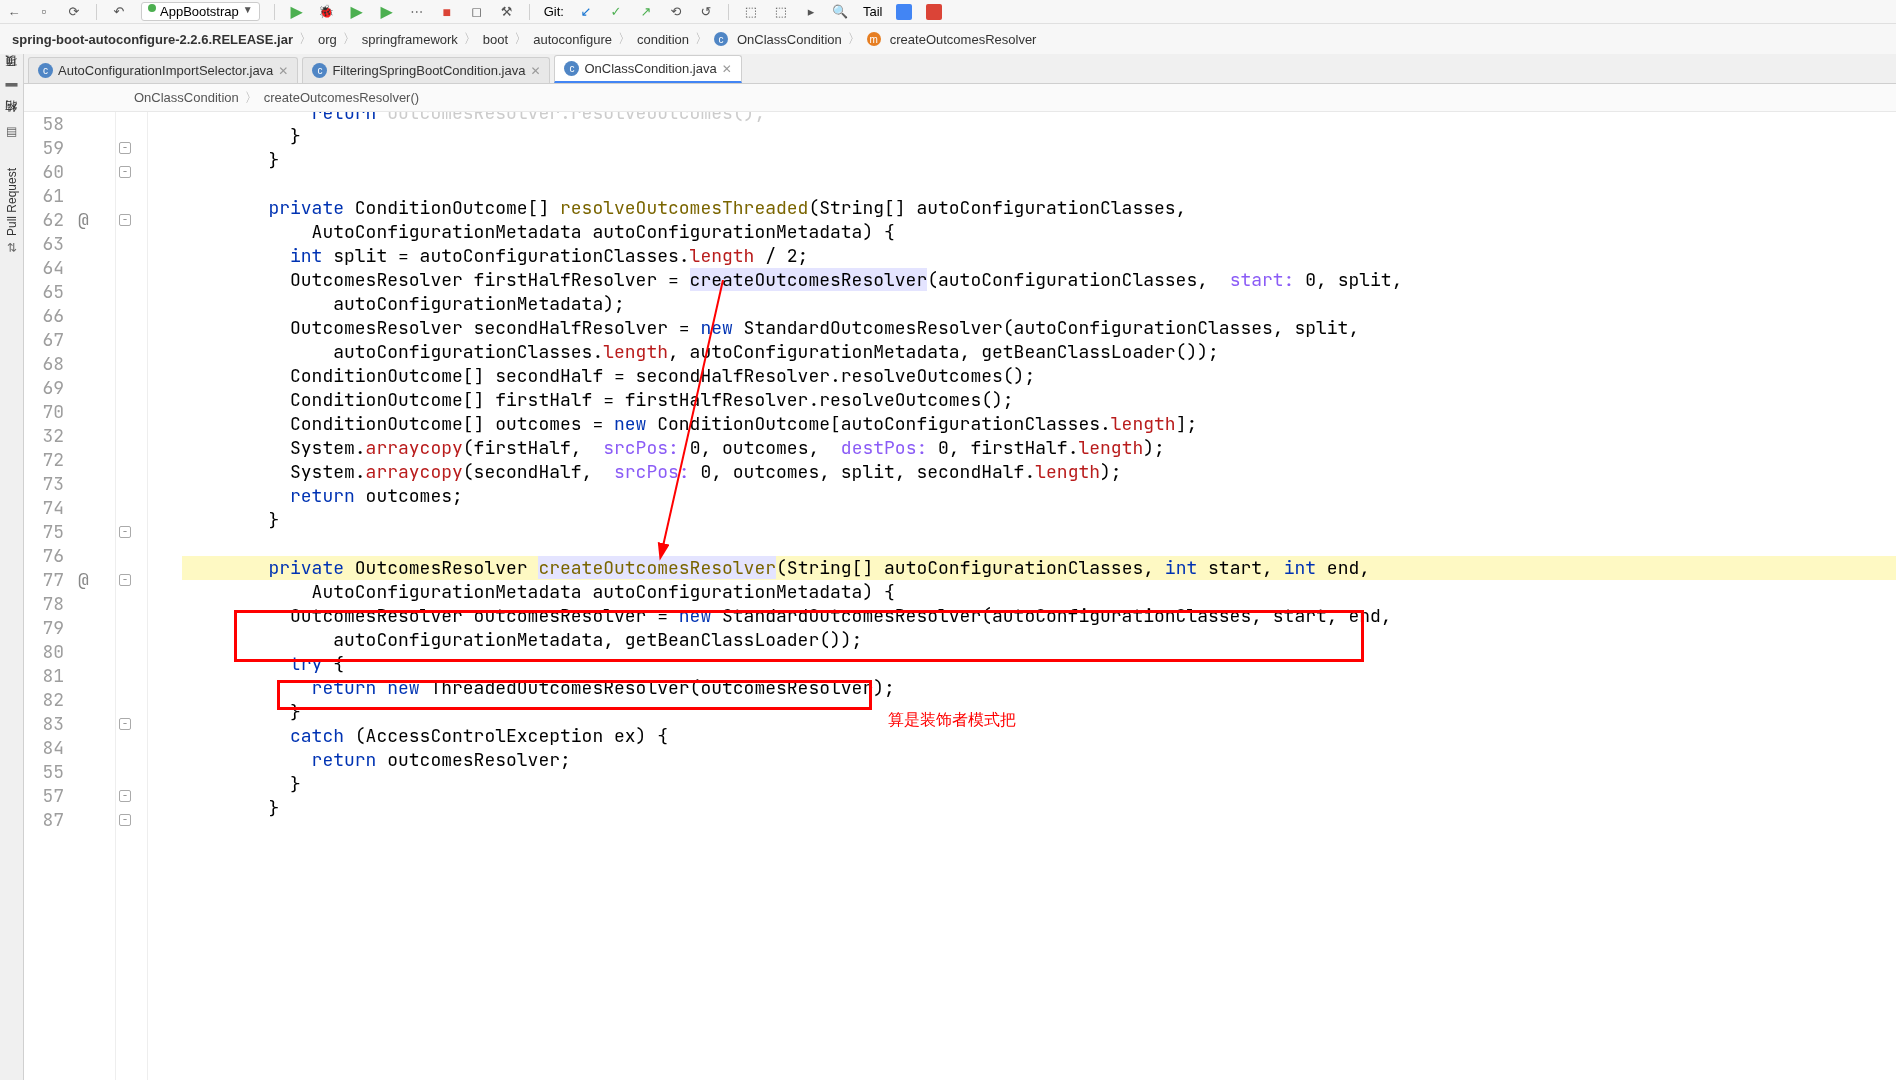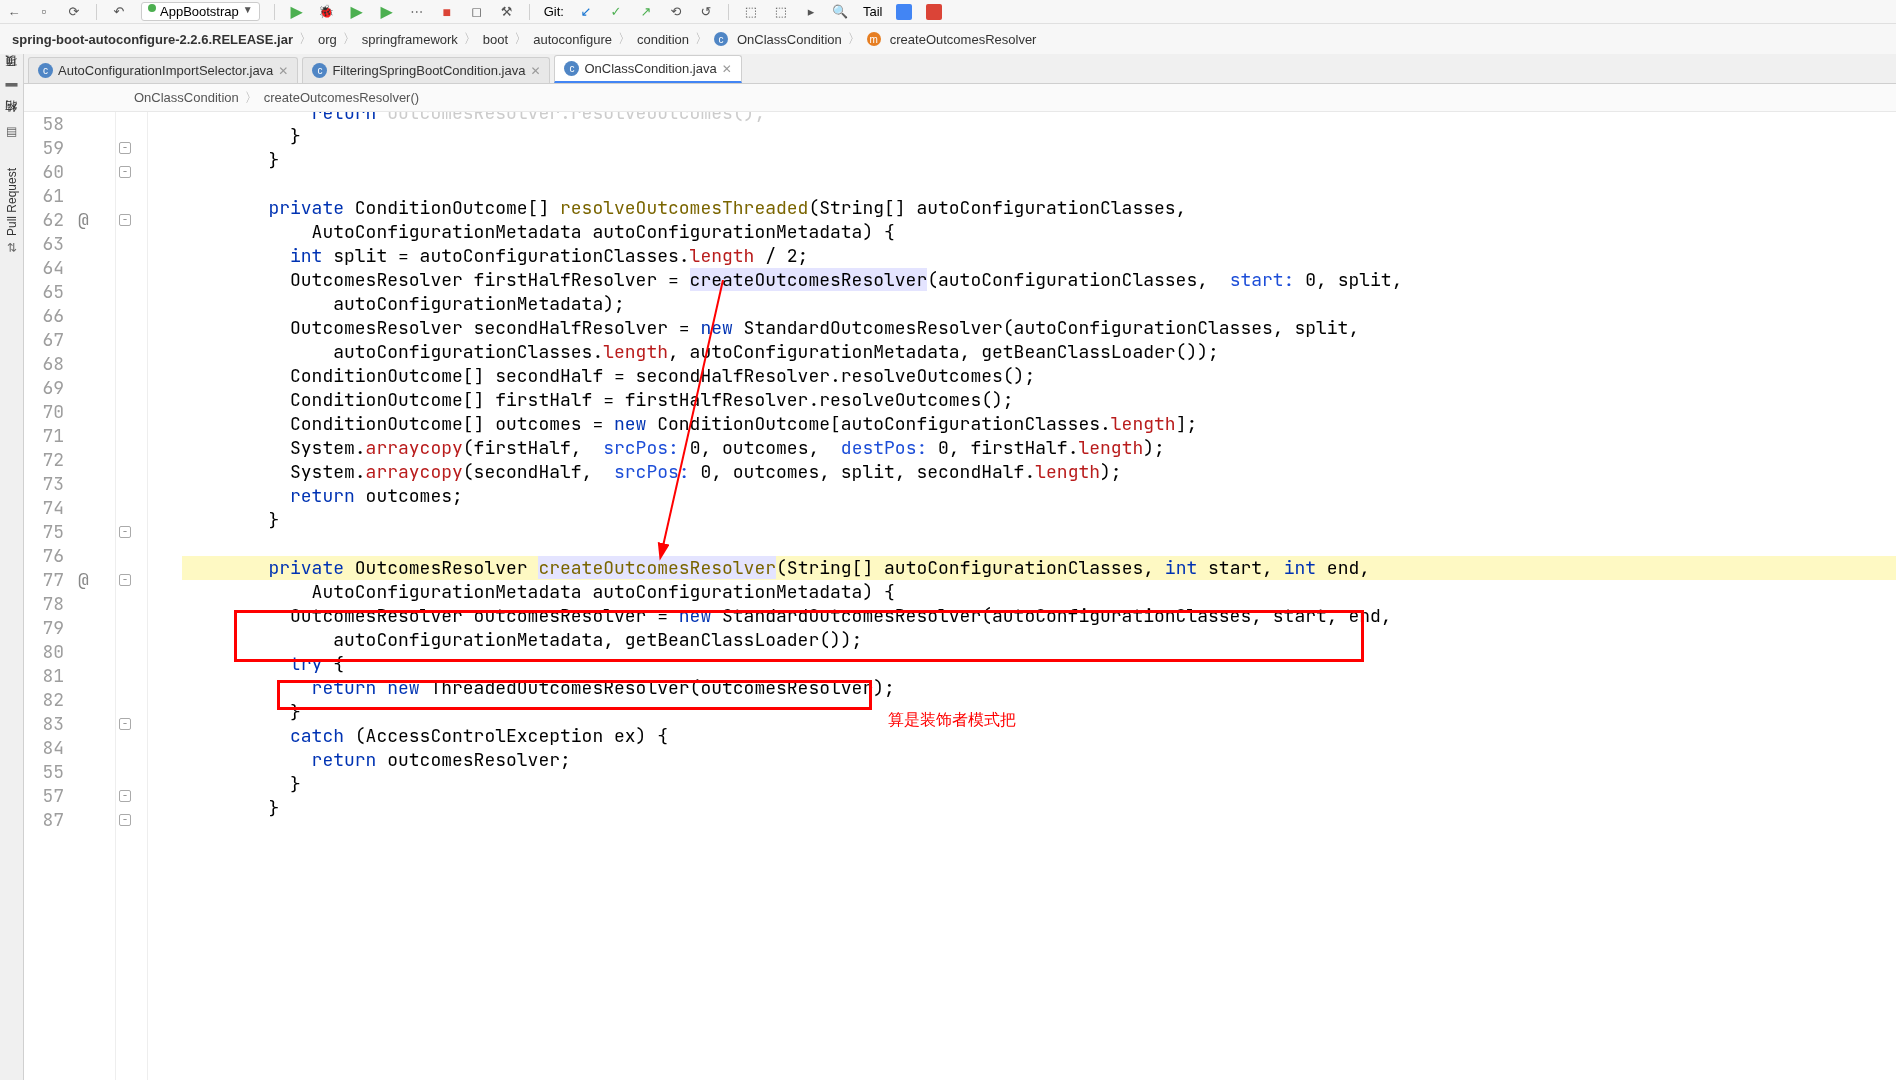--- a/index.html
+++ b/index.html
@@ -53,21 +53,21 @@
 .fold { width:32px; background:#fff; border-right:1px solid #eee; position:relative; }
 .fold .fm { position:absolute; left:3px; width:12px; height:12px; border:1px solid #aaa; border-radius:2px; background:#fff; font-size:10px; color:#888; display:flex; align-items:center; justify-content:center; }
 
 .code { flex:1; position:relative; white-space:pre; color:#000; padding-left:34px; }
 .line { height:24px; }
 .line.hl { background:#fef9c3; }
 
 .kw { color:#0033b3; }
 .mname { color:#7a6500; }
 .prop { color:#b91c1c; }
-.str-hint { color:#1d4ed8; }
+.str-hint { color:#8b5cf6; }
 .usage-bg { background:#e4e4ff; }
 
 .red-box1 { position:absolute; border:3px solid #ff0000; pointer-events:none; }
 .red-box2 { position:absolute; border:3px solid #ff0000; pointer-events:none; }
 .anno-text { position:absolute; color:#ff0000; font-size:16px; font-family: Liberation Sans, sans-serif; }
 svg.arrow { position:absolute; pointer-events:none; }
 </style>
 </head>
 <body>
 
@@ -177,21 +177,21 @@
           <div>61</div>
           <div>62</div>
           <div>63</div>
           <div>64</div>
           <div>65</div>
           <div>66</div>
           <div>67</div>
           <div>68</div>
           <div>69</div>
           <div>70</div>
-          <div>71</div>
+          <div>32</div>
           <div>72</div>
           <div>73</div>
           <div>74</div>
           <div>75</div>
           <div>76</div>
           <div>77</div>
           <div>78</div>
           <div>79</div>
           <div>80</div>
           <div>81</div>

